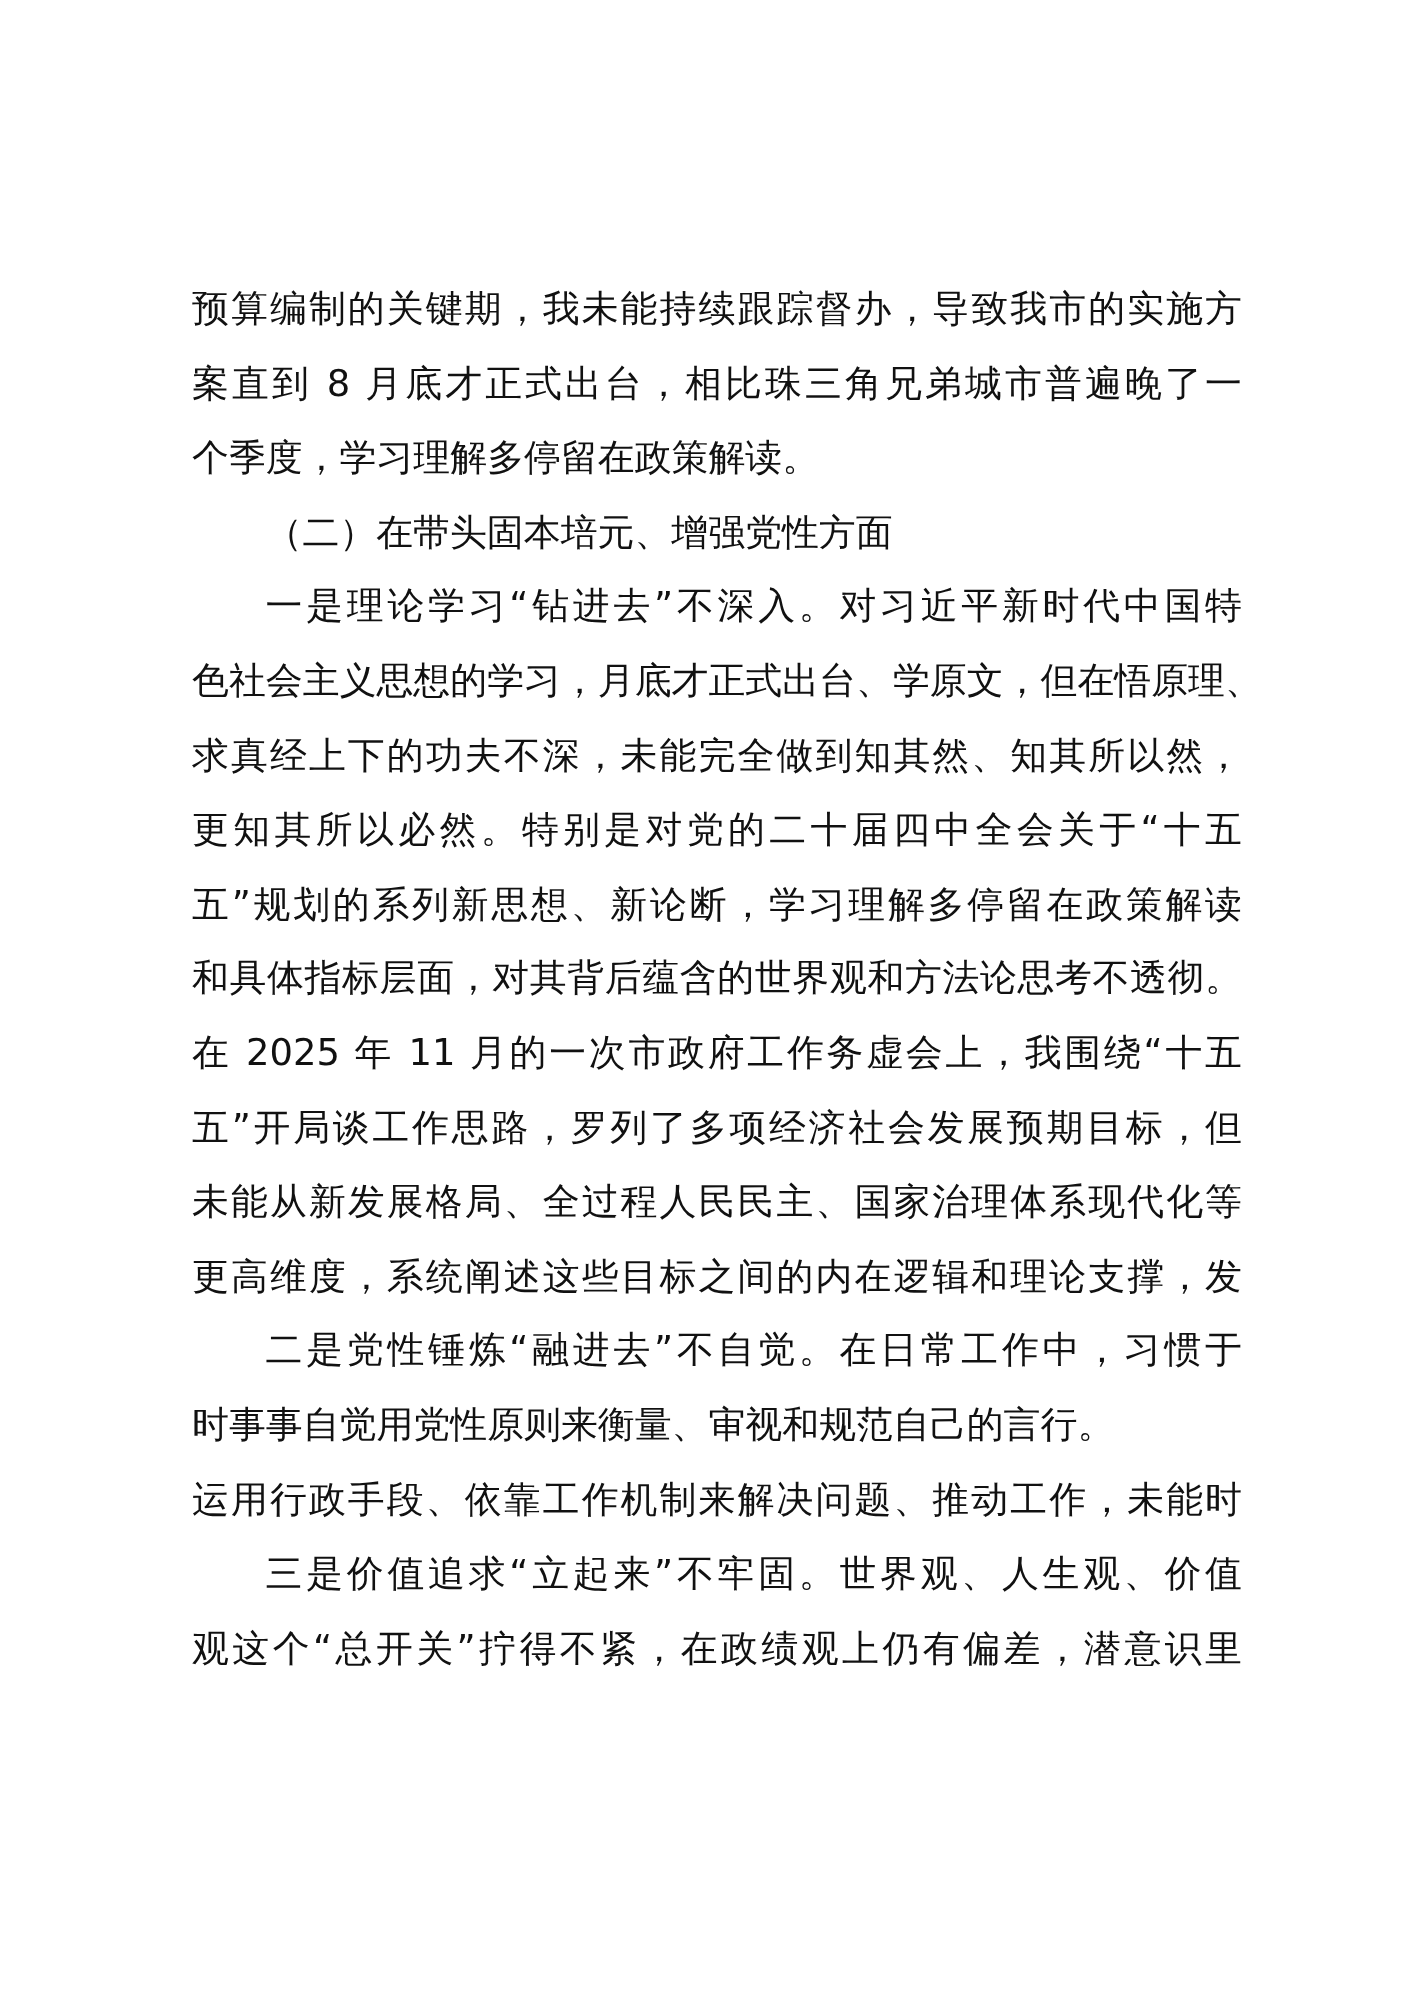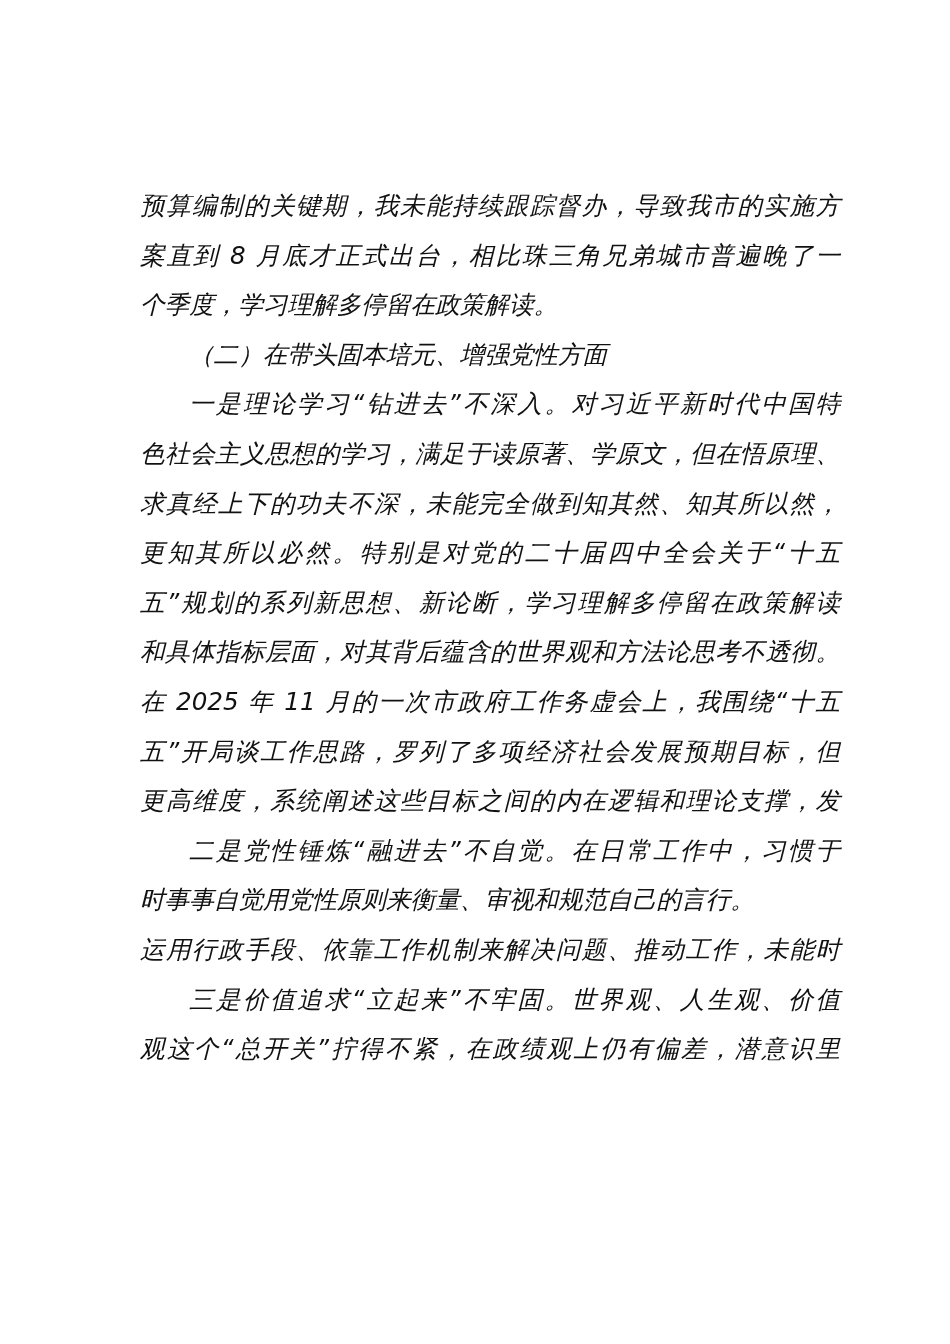--- a/index.html
+++ b/index.html
@@ -10,24 +10,23 @@
     body {
       width: 950px;
       height: 1344px;
       position: relative;
       overflow: hidden;
       font-family: "DejaVu Sans", sans-serif;
       color: #111111;
     }
     .page {
       position: absolute;
-      left: 140px;
+      left: 128px;
       top: 181px;
       width: 700px;
-      font-style: italic;
     }
     .line {
       height: 49.6px;
       line-height: 49.6px;
       font-size: 24.6px;
       white-space: nowrap;
       letter-spacing: 0px;
     }
     .indent {
       padding-left: 49px;
@@ -39,26 +38,27 @@
   </style>
 </head>
 <body>
 
 <div class="page">
   <div class="line just">预算编制的关键期，我未能持续跟踪督办，导致我市的实施方</div>
   <div class="line just">案直到 8 月底才正式出台，相比珠三角兄弟城市普遍晚了一</div>
   <div class="line">个季度，学习理解多停留在政策解读。</div>
   <div class="line indent">（二）在带头固本培元、增强党性方面</div>
   <div class="line indent just">一是理论学习“钻进去”不深入。对习近平新时代中国特</div>
-  <div class="line just">色社会主义思想的学习，满足于读原著、学原文，但在悟原理、</div>
+  <div class="line just">色社会主义思想的学习，月底才正式出台、学原文，但在悟原理、</div>
   <div class="line just">求真经上下的功夫不深，未能完全做到知其然、知其所以然，</div>
   <div class="line just">更知其所以必然。特别是对党的二十届四中全会关于“十五</div>
   <div class="line just">五”规划的系列新思想、新论断，学习理解多停留在政策解读</div>
   <div class="line just">和具体指标层面，对其背后蕴含的世界观和方法论思考不透彻。</div>
   <div class="line just">在 2025 年 11 月的一次市政府工作务虚会上，我围绕“十五</div>
   <div class="line just">五”开局谈工作思路，罗列了多项经济社会发展预期目标，但</div>
+  <div class="line just">未能从新发展格局、全过程人民民主、国家治理体系现代化等</div>
   <div class="line just">更高维度，系统阐述这些目标之间的内在逻辑和理论支撑，发</div>
   <div class="line indent just">二是党性锤炼“融进去”不自觉。在日常工作中，习惯于</div>
   <div class="line">时事事自觉用党性原则来衡量、审视和规范自己的言行。</div>
   <div class="line just">运用行政手段、依靠工作机制来解决问题、推动工作，未能时</div>
   <div class="line indent just">三是价值追求“立起来”不牢固。世界观、人生观、价值</div>
   <div class="line just">观这个“总开关”拧得不紧，在政绩观上仍有偏差，潜意识里</div>
 </div>
 
 </body></html>

